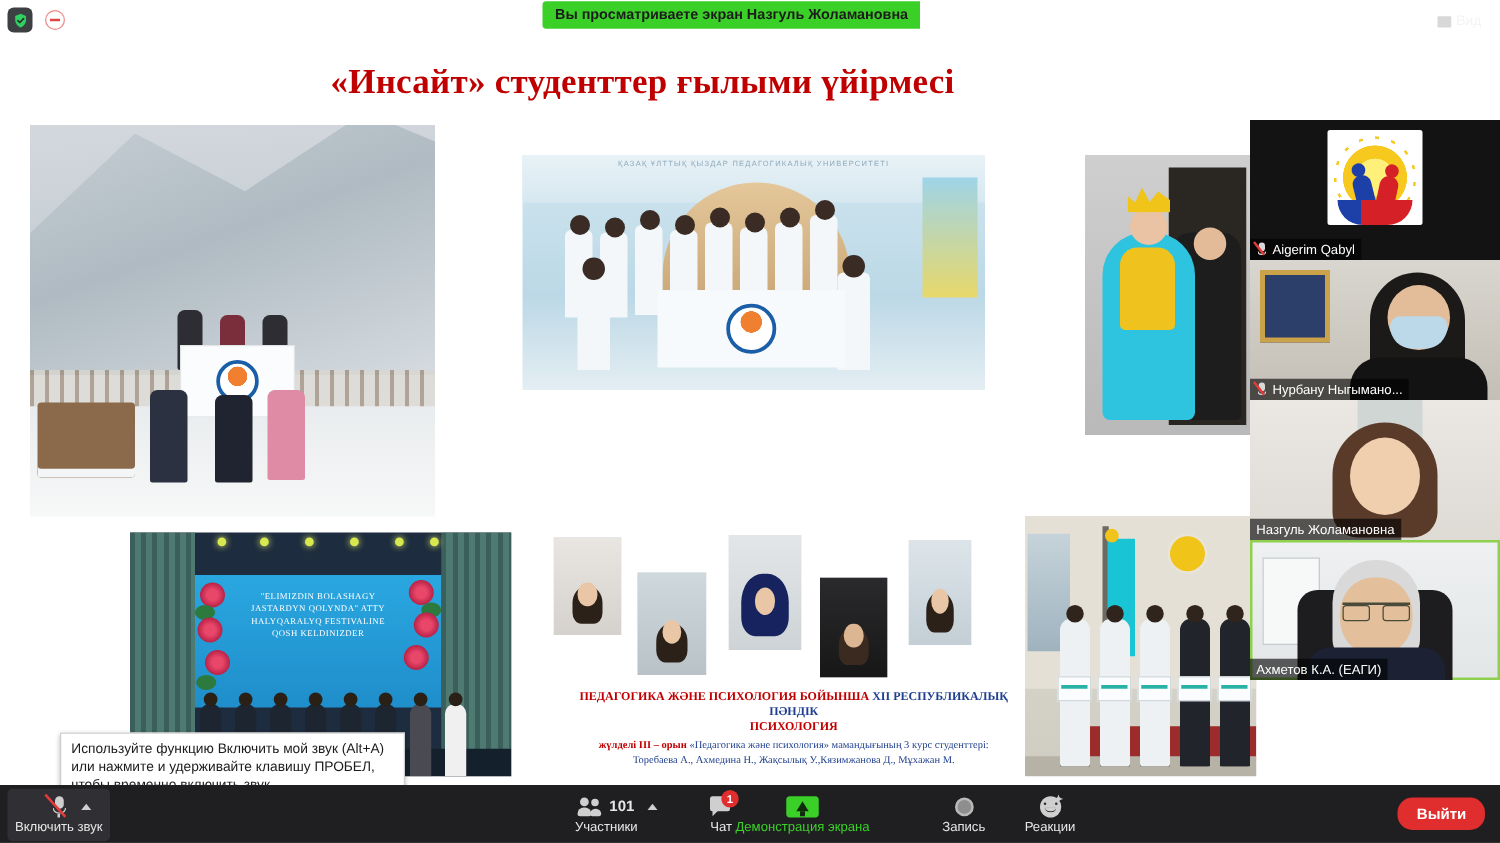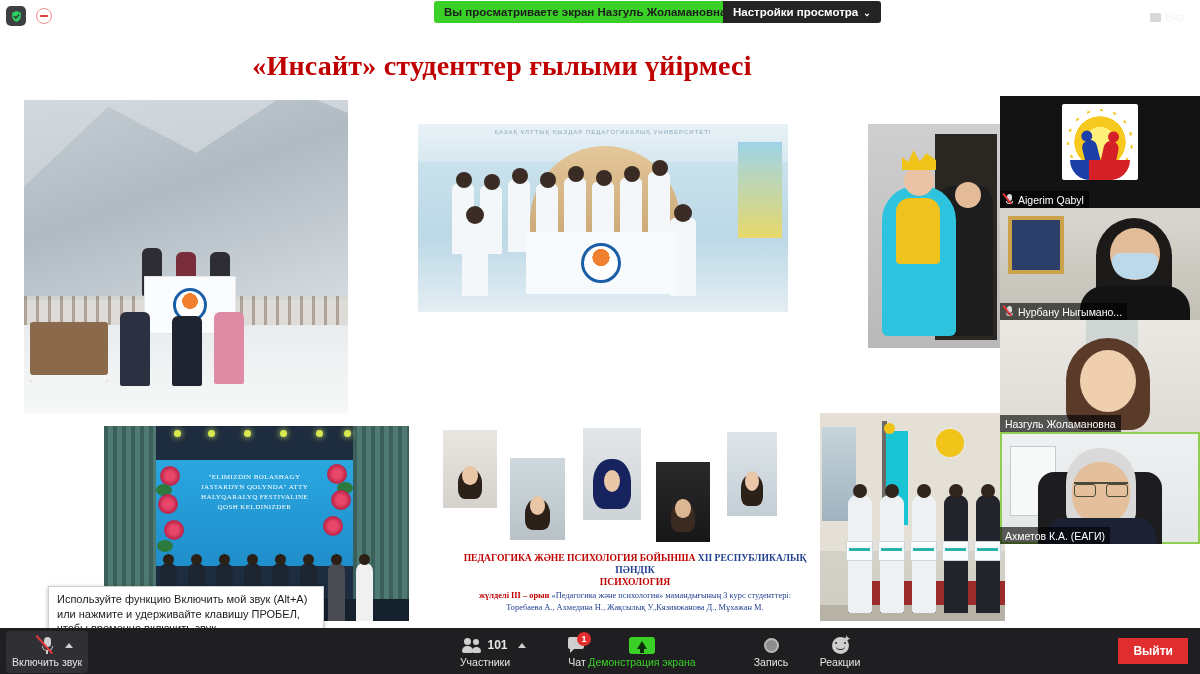--- a/index.html
+++ b/index.html
@@ -43,21 +43,21 @@
     position: absolute; right: 8px; top: 7px; height: 20px;
     background: rgba(255,255,255,0.55); border-radius: 4px;
     display: flex; align-items: center; gap: 4px; padding: 0 7px;
     color: #f4f4f4; font-size: 11px;
   }
   .view-btn .gicon { width: 11px; height: 9px; background: #d8d8d8; border-radius: 1px; }
 
   
   .screen { position: absolute; left: 0; top: 28px; width: 1200px; height: 600px; background: #ffffff; overflow: hidden; }
   .slide-title {
-    position: absolute; left: 0; top: 22px; width: 1004px; text-align: center;
+    position: absolute; left: 12px; top: 22px; width: 1004px; text-align: center;
     color: #c00000; font-family: "Liberation Serif", serif;
     font-size: 28px; font-weight: bold; letter-spacing: .2px;
   }
 
   .ph { position: absolute; overflow: hidden; background: #cfd6dc; }
 
   
   #photo-snow { left: 24px; top: 72px; width: 324px; height: 313px; background: linear-gradient(175deg,#d3d8dd 0%,#c3ccd3 38%,#e8ecef 60%,#f2f4f5 100%); }
   #photo-snow .mtn { position: absolute; left: -20px; top: -10px; width: 400px; height: 210px; background: linear-gradient(160deg,#c9d1d7 0%,#aeb9c1 45%,#d8dee2 100%); clip-path: polygon(0 55%, 26% 8%, 48% 30%, 72% 0, 100% 22%, 100% 100%, 0 100%); opacity:.95; }
   #photo-snow .fence { position: absolute; left: 0; top: 196px; width: 324px; height: 34px; background: repeating-linear-gradient(90deg,#9b8b79 0 3px,#d9d6cf 3px 12px); opacity: .75; }
@@ -242,41 +242,38 @@
   .share-ic { width: 26px; height: 17px; background: #3ad027; border-radius: 3px; display: flex; align-items: center; justify-content: center; }
   .share-ic .ar { width: 0; height: 0; border-left: 5px solid transparent; border-right: 5px solid transparent; border-bottom: 8px solid #0f2c0a; position: relative; }
   .share-ic .ar::after { content:""; position: absolute; left: -1.6px; top: 8px; width: 3.2px; height: 4px; background: #0f2c0a; }
   .rec-ic { width: 15px; height: 15px; border-radius: 50%; border: 2px solid #b9b9b9; background: #8e8e8e; }
   .react-ic { position: relative; width: 17px; height: 17px; border-radius: 50%; background: #cfcfcf; }
   .react-ic .e { position: absolute; left: 3px; top: 5px; width: 11px; height: 7px; }
   .react-ic .e::before, .react-ic .e::after { content:""; position: absolute; top: 0; width: 2px; height: 2px; border-radius: 50%; background: #2a2a2a; }
   .react-ic .e::before { left: 0; } .react-ic .e::after { right: 0; }
   .react-ic .m { position: absolute; left: 4px; top: 9px; width: 9px; height: 4px; border-bottom: 1.6px solid #2a2a2a; border-radius: 0 0 6px 6px; }
   .react-ic .pl { position: absolute; right: -2px; top: -2px; color: #cfcfcf; font-size: 9px; line-height: 9px; }
-  .leave { position: absolute; right: 12px; top: 10px; height: 26px; padding: 0 15px; background: #e02d2d; color: #fff; border-radius: 0; font-size: 12px; font-weight: bold; line-height: 26px; }
+  .leave { position: absolute; right: 12px; top: 10px; height: 26px; padding: 0 15px; background: #e02d2d; color: #fff; border-radius: 12px; font-size: 12px; font-weight: bold; line-height: 26px; }
 </style>
 </head>
 <body>
 
 <div id="app">
 
   <div class="topbar">
     <div class="tb-shield">
       <svg viewBox="0 0 24 24">
           <path d="M12 2l8 3v6c0 5-3.4 9.2-8 11-4.6-1.8-8-6-8-11V5l8-3z" fill="#2fd061"></path>
           <path d="M8 12l2.8 2.8L16.4 9" stroke="#2b2b2b" stroke-width="2.4" fill="none" stroke-linecap="round" stroke-linejoin="round"></path>
         </svg>
     </div>
     <div class="tb-rec">
         <i></i>
       </div>
     <div class="share-pill">Вы просматриваете экран Назгуль Жоламановна</div>
-    <div class="view-opts">
-      <span>Настройки просмотра</span><span class="car">⌄</span>
-    </div>
     <div class="view-btn">
       <span class="gicon"></span>
       <span>Вид</span>
     </div>
   </div>
 
   <div class="screen">
 
     <div class="slide-title">«Инсайт» студенттер ғылыми үйірмесі</div>
 

